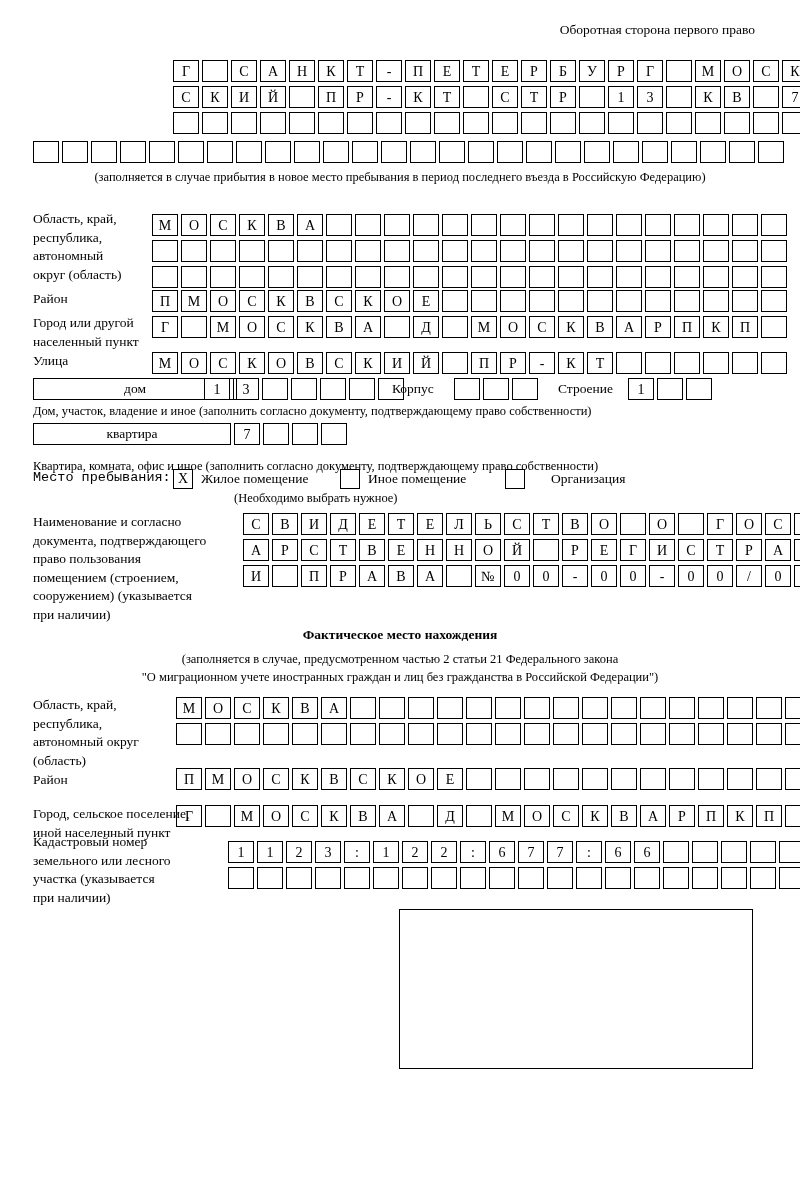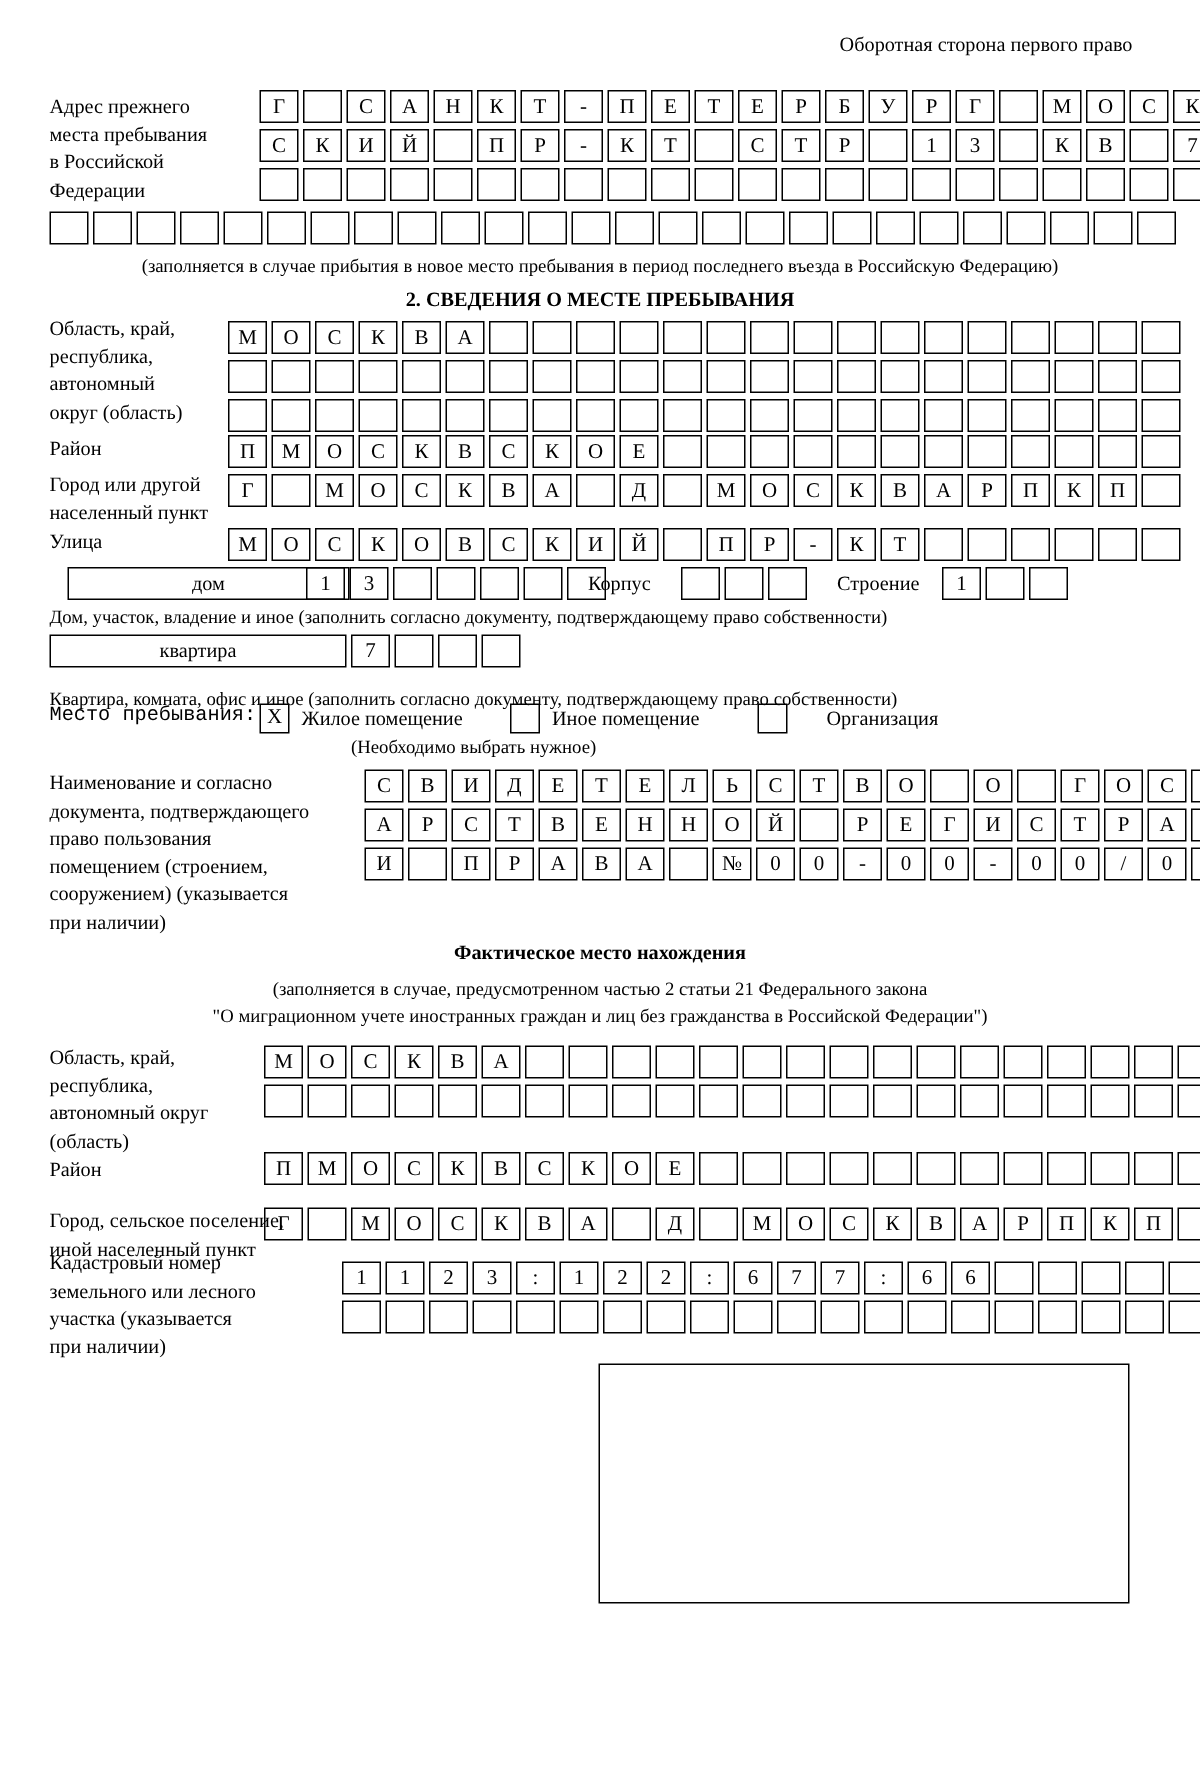--- a/index.html
+++ b/index.html
@@ -99,24 +99,20 @@
     line-height: 17px;
   }
 </style>
 </head>
 <body>
 
 <div class="page">
 
   <div class="hdr-right">Оборотная сторона первого право</div>
 
-  <div class="lbl" style="left:33px; top:62px;">Адрес прежнего
-места пребывания
-в Российской
-Федерации</div>
 
   <div class="boxrow" id="prev-row-0" style="left:173px; top:60px;">
       <div class="cell">Г</div>
       <div class="cell"></div>
       <div class="cell">С</div>
       <div class="cell">А</div>
       <div class="cell">Н</div>
       <div class="cell">К</div>
       <div class="cell">Т</div>
       <div class="cell">-</div>
@@ -207,21 +203,20 @@
       <div class="cell"></div>
       <div class="cell"></div>
       <div class="cell"></div>
       <div class="cell"></div>
       <div class="cell"></div>
       <div class="cell"></div>
     </div>
 
   <div class="center-line" style="top:170px;">(заполняется в случае прибытия в новое место пребывания в период последнего въезда в Российскую Федерацию)</div>
 
-  <div class="bold-center" style="top:192px;">2. СВЕДЕНИЯ О МЕСТЕ ПРЕБЫВАНИЯ</div>
 
   <div class="lbl" style="left:33px; top:210px;">Область, край,
 республика,
 автономный
 округ (область)</div>
   <div class="boxrow" id="reg-row-0" style="left:152px; top:214px;">
       <div class="cell">М</div>
       <div class="cell">О</div>
       <div class="cell">С</div>
       <div class="cell">К</div>
@@ -365,21 +360,21 @@
       <div class="cell">К</div>
       <div class="cell">Т</div>
       <div class="cell"></div>
       <div class="cell"></div>
       <div class="cell"></div>
       <div class="cell"></div>
       <div class="cell"></div>
       <div class="cell"></div>
     </div>
 
-  <div class="wide-field" style="left:45px; top:378px; width:188px;">дом</div>
+  <div class="wide-field" style="left:33px; top:378px; width:204px;">дом</div>
   <div class="boxrow" id="house-cells" style="left:204px; top:378px;">
       <div class="cell">1</div>
       <div class="cell">3</div>
       <div class="cell"></div>
       <div class="cell"></div>
       <div class="cell"></div>
       <div class="cell"></div>
       <div class="cell"></div>
     </div>
   <div class="plain" style="left:392px; top:381px;">Корпус</div>

